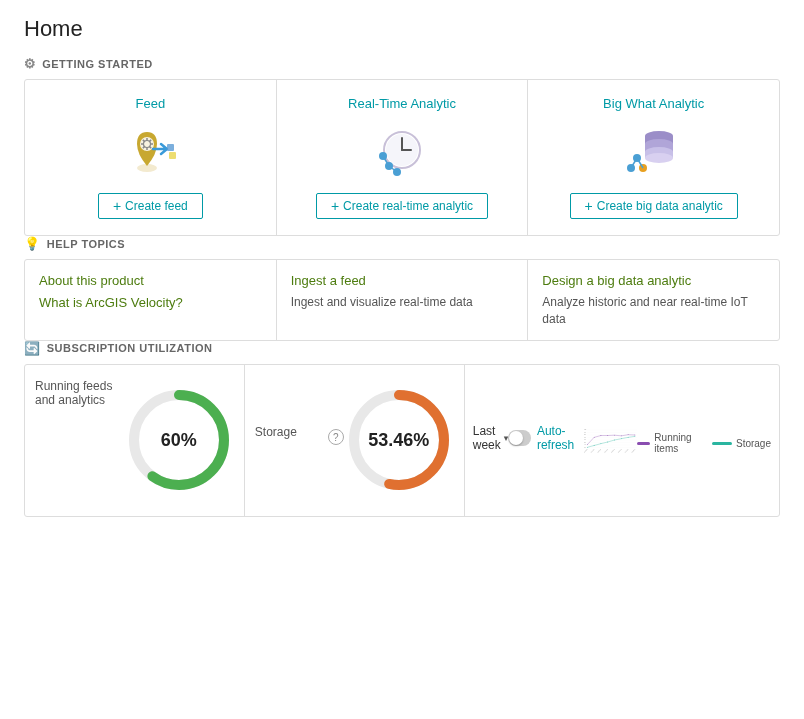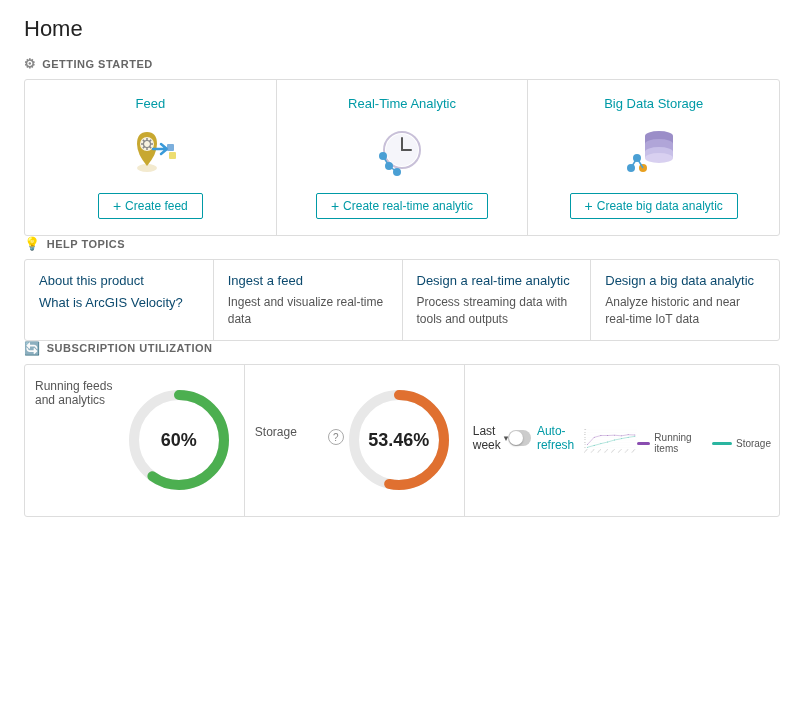--- a/index.html
+++ b/index.html
@@ -18,21 +18,21 @@
     .card-title { color: #009aa6; font-size: 13px; margin-bottom: 10px; }
     .card-icon { width: 70px; height: 60px; display: flex; align-items: center; justify-content: center; margin-bottom: 12px; }
     .card-btn { border: 1.5px solid #009aa6; color: #009aa6; background: #fff; padding: 5px 14px; font-size: 12px; cursor: pointer; border-radius: 2px; display: flex; align-items: center; gap: 4px; }
     .card-btn .plus { font-size: 14px; line-height: 1; }
 
     
     
     .help-row { display: flex; }
     .help-col { flex: 1; border-right: 1px solid #ddd; padding: 12px 14px; }
     .help-col:last-child { border-right: none; }
-    .help-link { color: #0c4a6e; font-size: 13px; margin-bottom: 4px; cursor: pointer; line-height: 1.4; }
+    .help-link { color: #4d7c0f; font-size: 13px; margin-bottom: 4px; cursor: pointer; line-height: 1.4; }
     .help-desc { color: #555; font-size: 12px; line-height: 1.4; margin-top: 4px; }
 
     
     .sub-row { display: flex; gap: 0; }
     .sub-card { flex: 1; border-right: 1px solid #ddd; padding: 14px 10px; display: flex; flex-direction: row; align-items: center; }
     .sub-card:last-child { border-right: none; }
     .sub-card-title { font-size: 12px; color: #555; margin-bottom: 10px; align-self: flex-start; }
 
     
     .donut-wrap { position: relative; width: 110px; height: 110px; }
@@ -126,21 +126,21 @@
             <line x1="22" y1="44" x2="30" y2="50" stroke="#4a9fd4" stroke-width="1.5"></line>
           </svg>
         </div>
         <button class="card-btn">
           <span class="plus">+</span>
           <span>Create real-time analytic</span>
         </button>
       </div>
 
       <div class="card">
-        <div class="card-title">Big Data Storage</div>
+        <div class="card-title">Big What Analytic</div>
         <div class="card-icon">
           <svg width="70" height="58" viewBox="0 0 70 58" xmlns="http://www.w3.org/2000/svg">
 
             <ellipse cx="40" cy="14" rx="14" ry="5" fill="#9b8ec8"></ellipse>
             <rect x="26" y="14" width="28" height="8" fill="#9b8ec8"></rect>
             <ellipse cx="40" cy="22" rx="14" ry="5" fill="#b0a5d8"></ellipse>
             <rect x="26" y="22" width="28" height="8" fill="#b0a5d8"></rect>
             <ellipse cx="40" cy="30" rx="14" ry="5" fill="#c8c0e8"></ellipse>
             <rect x="26" y="30" width="28" height="6" fill="#c8c0e8"></rect>
             <ellipse cx="40" cy="36" rx="14" ry="5" fill="#d8d0f0"></ellipse>
@@ -166,24 +166,20 @@
   </div>
   <div class="section-border">
     <div class="help-row">
       <div class="help-col">
         <div class="help-link">About this product</div>
         <div class="help-link">What is ArcGIS Velocity?</div>
       </div>
       <div class="help-col">
         <div class="help-link">Ingest a feed</div>
         <div class="help-desc">Ingest and visualize real-time data</div>
-      </div>
-      <div class="help-col">
-        <div class="help-link">Design a real-time analytic</div>
-        <div class="help-desc">Process streaming data with tools and outputs</div>
       </div>
       <div class="help-col">
         <div class="help-link">Design a big data analytic</div>
         <div class="help-desc">Analyze historic and near real-time IoT data</div>
       </div>
     </div>
   </div>
 
   <div class="section-header">
     <span class="section-icon">🔄</span>

